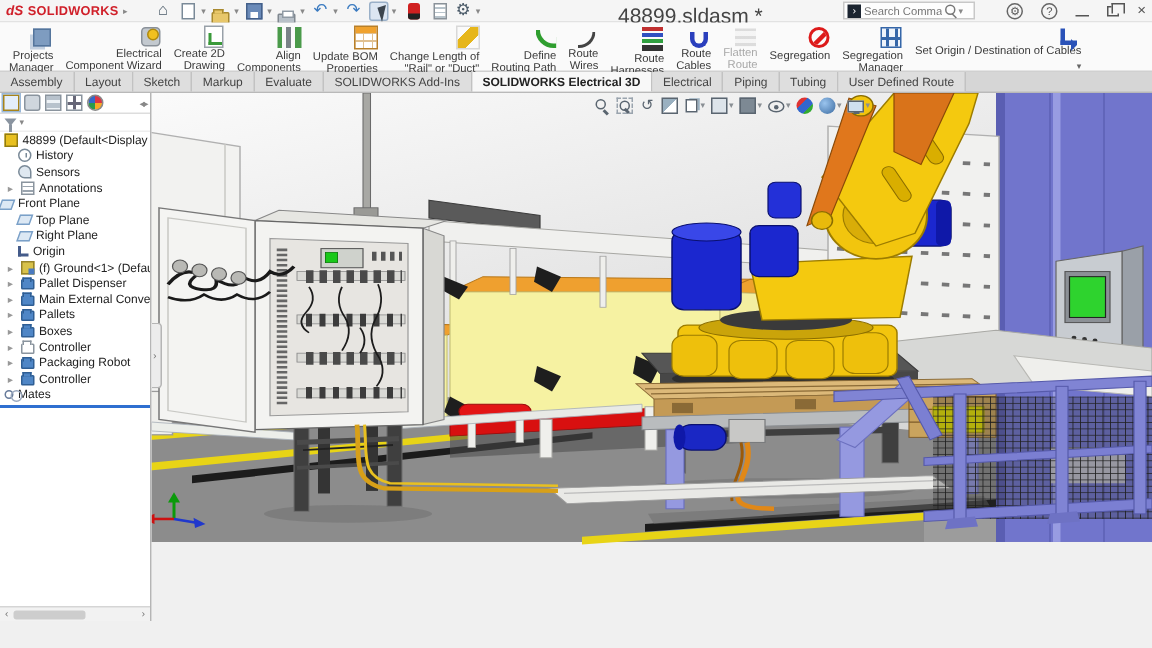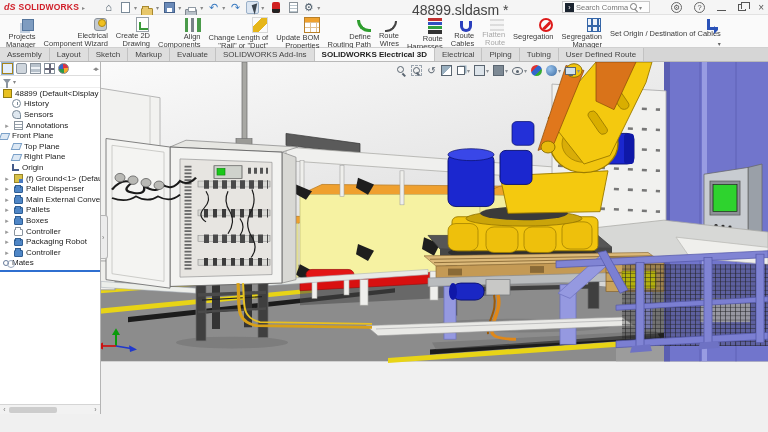--- a/index.html
+++ b/index.html
@@ -216,28 +216,28 @@
         <span class="ric i-draw2d"></span>
         <span class="rl">Create 2D</span>
         <span class="rl">Drawing</span>
       </div>
     <div class="rbtn">
         <span class="ric i-align"></span>
         <span class="rl">Align</span>
         <span class="rl">Components</span>
       </div>
     <div class="rbtn">
+        <span class="ric i-bom"></span>
+        <span class="rl">Update BOM</span>
+        <span class="rl">Properties</span>
+      </div>
+    <div class="rbtn">
         <span class="ric i-length"></span>
         <span class="rl">Change Length of</span>
         <span class="rl">"Rail" or "Duct"</span>
-      </div>
-    <div class="rbtn">
-        <span class="ric i-bom"></span>
-        <span class="rl">Update BOM</span>
-        <span class="rl">Properties</span>
       </div>
     <div class="rbtn">
         <span class="ric i-path"></span>
         <span class="rl">Define</span>
         <span class="rl">Routing Path</span>
       </div>
     <div class="rbtn">
         <span class="ric i-wires"></span>
         <span class="rl">Route</span>
         <span class="rl">Wires</span>

